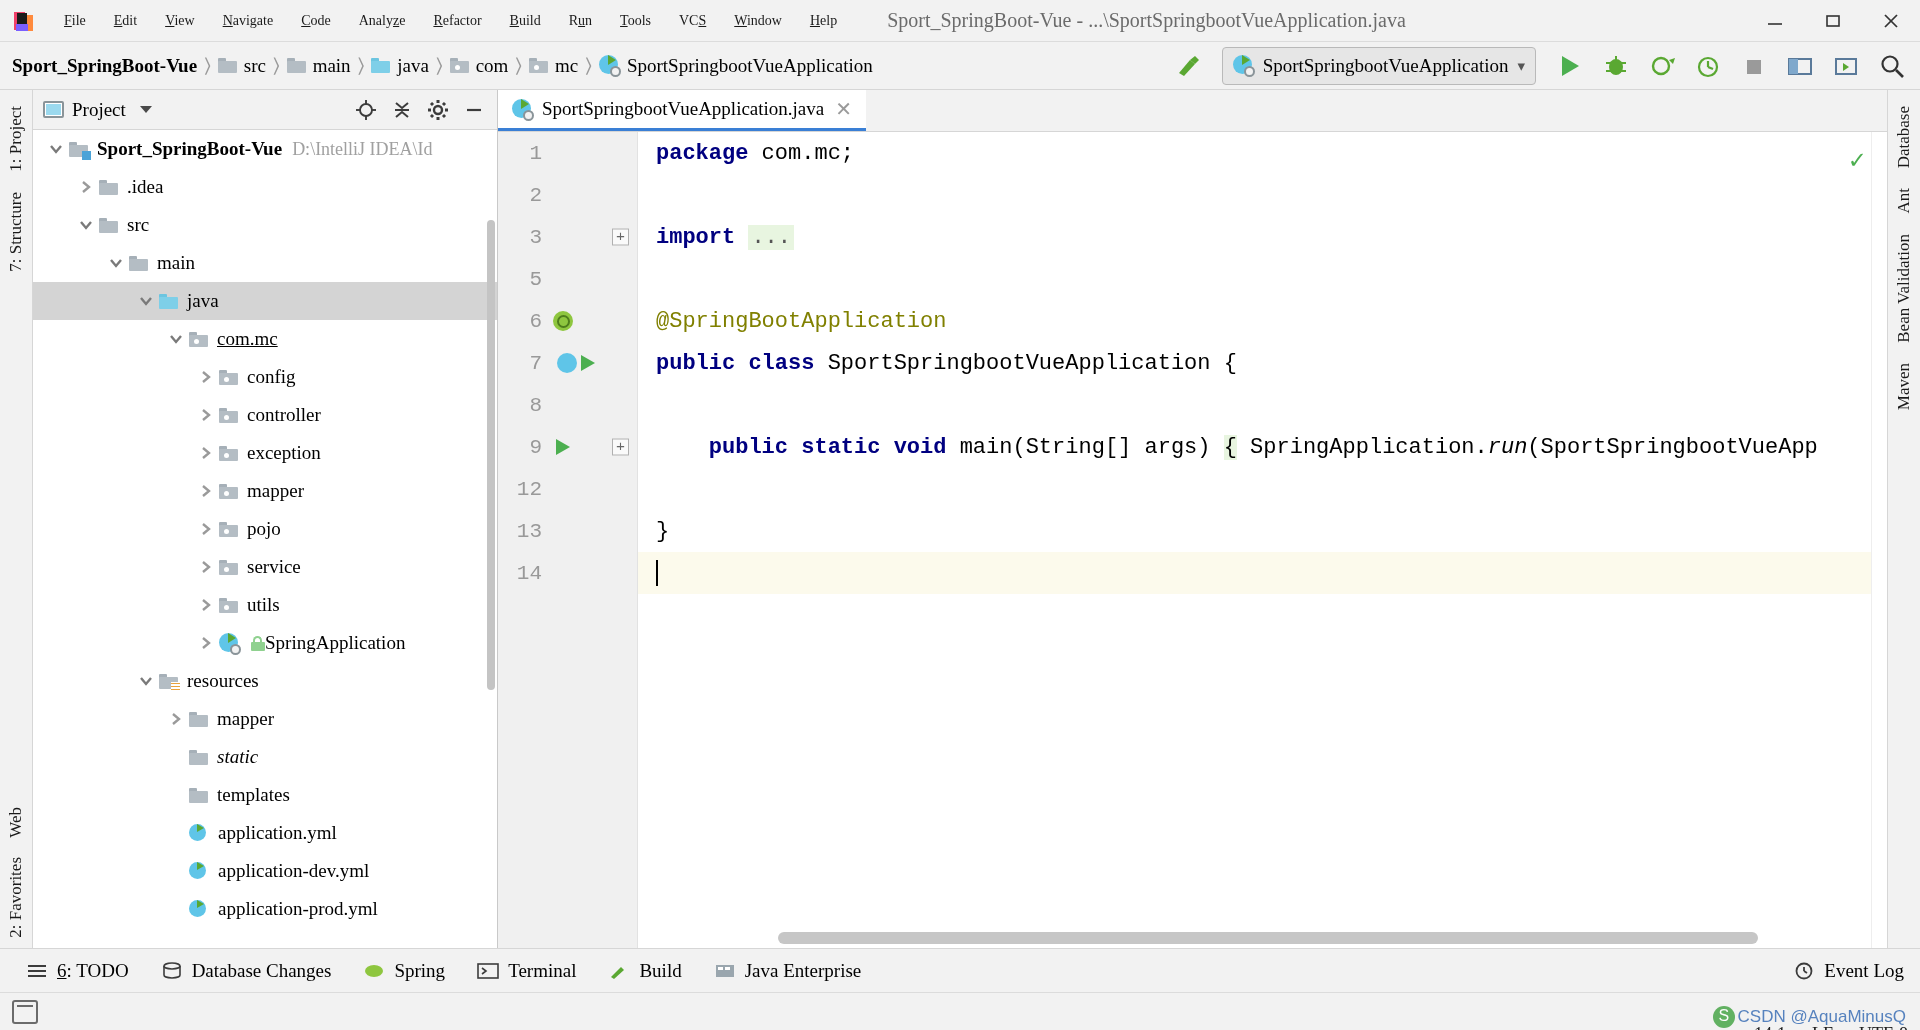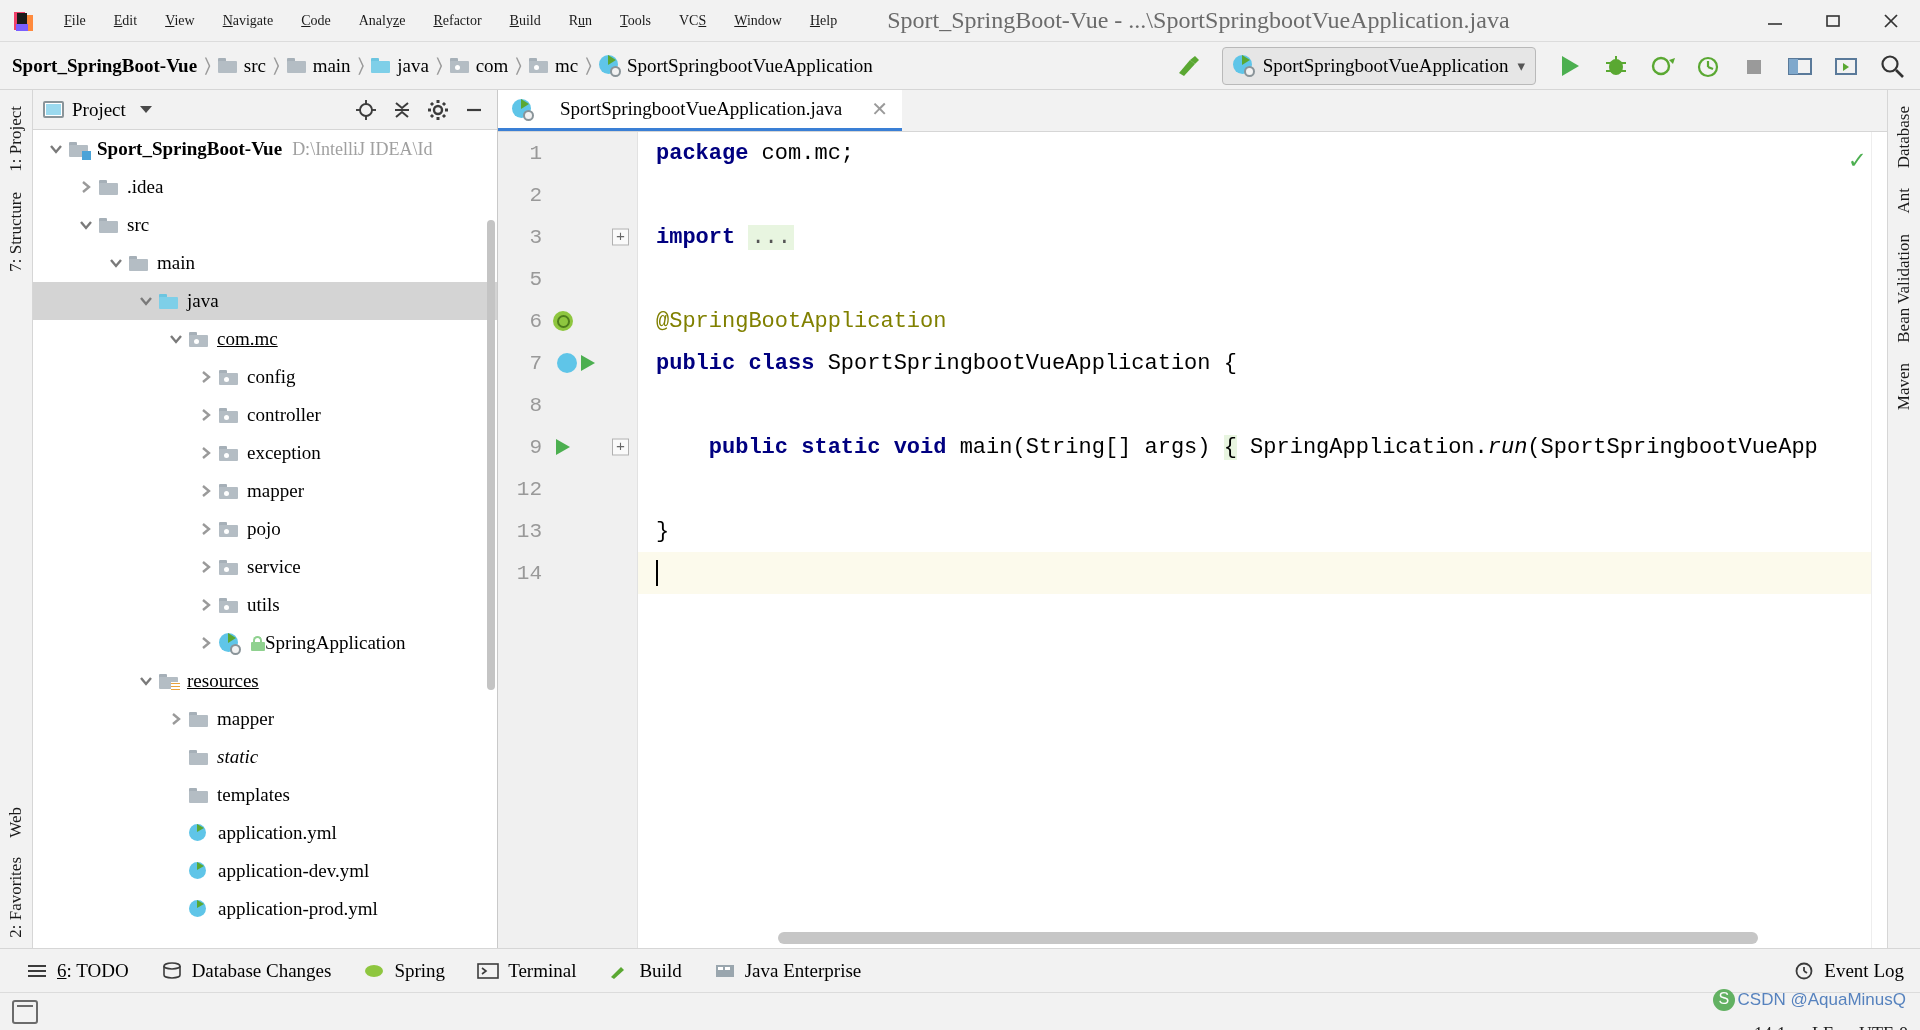--- a/index.html
+++ b/index.html
@@ -23,21 +23,21 @@
   .app-icon .b2 { position:absolute; left:9px; top:6px; width:12px; height:16px; background:#ff8a3d; }
   .app-icon .b3 { position:absolute; left:5px; top:4px; width:10px; height:14px; background:#1b1b1b; }
   .app-icon .b4 { position:absolute; left:4px; top:15px; width:12px; height:7px; background:#7a5fff; }
   .menu { display:flex; align-items:center; gap:0; }
   .menu-item {
     font-size:14px; padding:4px 14px; color:#1a1a1a; cursor:default;
     font-family:"Liberation Serif", serif; white-space:nowrap;
   }
   .menu-item u { text-decoration:underline; }
   .win-title {
-    font-size:24px; color:#6b6b6b; margin-left:36px; white-space:nowrap;
+    font-size:20px; color:#6b6b6b; margin-left:36px; white-space:nowrap;
     font-family:"Liberation Serif", serif;
   }
   .win-ctrl { position:absolute; right:0; top:0; height:42px; display:flex; align-items:center; }
   .wbtn { width:58px; height:42px; display:flex; align-items:center; justify-content:center; cursor:default; }
   .wbtn svg { display:block; }
 
   
   .navbar {
     height:48px; display:flex; align-items:center; background:#f2f2f2;
     border-bottom:1px solid #d6d6d6; padding-left:8px; flex:none; position:relative;
@@ -127,21 +127,21 @@
   .ymlicon .l:after{content:"";position:absolute;left:8px;top:0;border-left:7px solid #5aa832;border-top:4px solid transparent;border-bottom:4px solid transparent;}
   .lock { width:14px;height:15px;position:relative;margin-left:2px;flex:none;}
   .lock .body{position:absolute;left:0;bottom:0;width:14px;height:9px;background:#8fd18f;border-radius:1px;}
   .lock .sh{position:absolute;left:2px;top:0;width:9px;height:8px;border:2px solid #8fd18f;border-bottom:none;border-radius:5px 5px 0 0;}
   .tree-scroll { position:absolute; right:2px; top:90px; width:8px; height:470px; background:#c4c4c4; border-radius:4px; }
 
   
   .editor { flex:1; display:flex; flex-direction:column; min-width:0; background:#fff; }
   .tabbar { height:42px; background:#f2f2f2; display:flex; align-items:flex-end; flex:none; border-bottom:1px solid #d6d6d6;}
   .etab {
-    height:41px; display:flex; align-items:center; gap:27px; padding:0 12px 0 14px;
+    height:41px; display:flex; align-items:center; gap:9px; padding:0 12px 0 14px;
     background:#fff; border-bottom:3px solid #3a7fd5; font-size:19px; cursor:default;
   }
   .etab .x { color:#9a9a9a; font-size:20px; padding:0 2px; }
   .codearea { flex:1; display:flex; min-height:0; position:relative; overflow:hidden; background:#fff; }
   .gutter {
     width:140px; background:#f0f0f0; flex:none; border-right:1px solid #e2e2e2;
     font-family:"Liberation Mono", monospace; font-size:21px; color:#999;
     position:relative;
   }
   .gline { height:42px; display:flex; align-items:center; position:relative; }
@@ -177,21 +177,21 @@
     padding-left:10px; flex:none; gap:0;
   }
   .twi { display:flex; align-items:center; gap:9px; padding:6px 16px; font-size:19px; cursor:default; white-space:nowrap; }
   .twi u { text-decoration:underline; }
   .statusbar {
     height:38px; background:#f2f2f2; border-top:1px solid #dcdcdc; display:flex; align-items:center;
     padding:0 12px; flex:none; font-size:18px; color:#222; position:relative;
   }
   .sb-right { margin-left:auto; display:flex; align-items:center; gap:26px; }
   .sb-item { cursor:default;margin-top:46px; }
-  .wm { position:absolute; right:14px; bottom:19px; display:flex; align-items:center; gap:3px; opacity:.85; }
+  .wm { position:absolute; right:14px; bottom:2px; display:flex; align-items:center; gap:3px; opacity:.85; }
   .wm .g { width:22px;height:22px;border-radius:50%;background:#4aa64a; position:relative; }
   .wm .g:after{content:"S";position:absolute;left:6px;top:1px;color:#fff;font-size:16px;font-family:"Liberation Sans",sans-serif;}
   .wm .t { font-size:17px; color:#3b6fb5; font-family:"Liberation Sans", sans-serif; }
   .esc { width:26px;height:24px;border:2px solid #6b6b6b;border-radius:3px;position:relative;}
   .esc:after{content:"";position:absolute;left:3px;top:3px;right:3px;bottom:3px;border-top:2px solid #6b6b6b;}
 </style>
 </head>
 <body>
 
 <div class="app">
@@ -632,21 +632,21 @@
                 <div class="leaf"></div>
                 <div class="gear"></div>
               </div>
             </span>
             <span class="lock">
               <span class="sh"></span>
               <span class="body"></span>
             </span>
             <span class="nm">SpringApplication</span>
           </div>
-          <div class="row" style="padding-left: 102px; text-decoration: underline;">
+          <div class="row" style="padding-left: 102px;">
             <div class="arrow">
               <svg width="18" height="18">
                 <path d="M4 6 L9 12 L14 6" fill="none" stroke="#7a7a7a" stroke-width="2.4"></path>
               </svg>
             </div>
             <span class="ic">
               <div class="folder res">
                 <div class="tab"></div>
                 <div class="body"></div>
                 <div class="lines">

